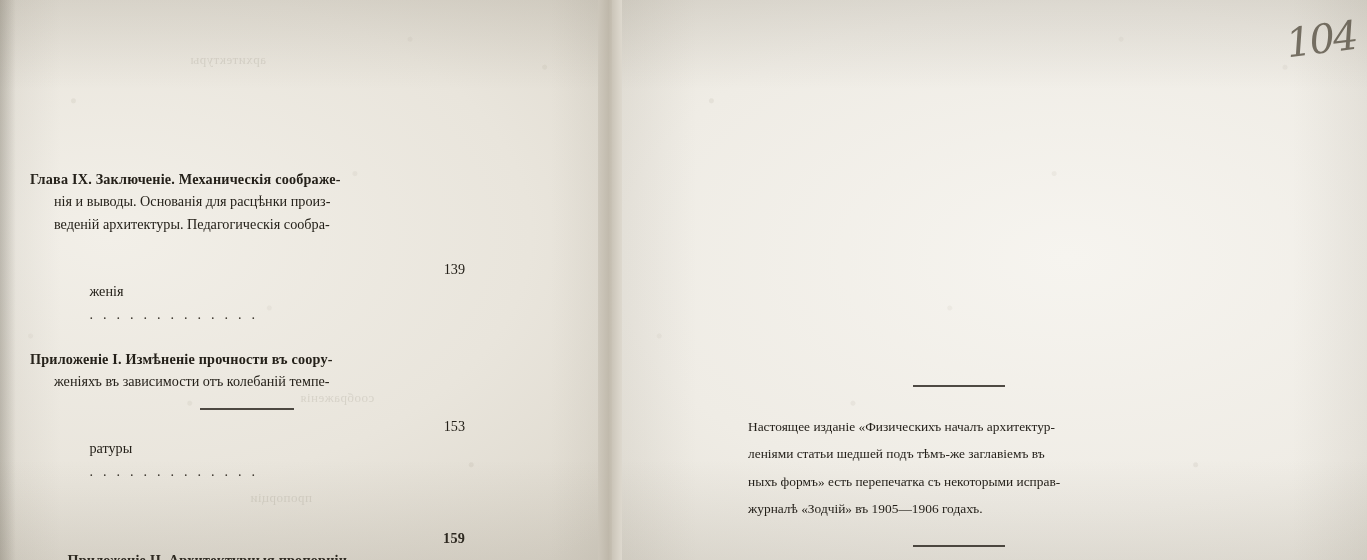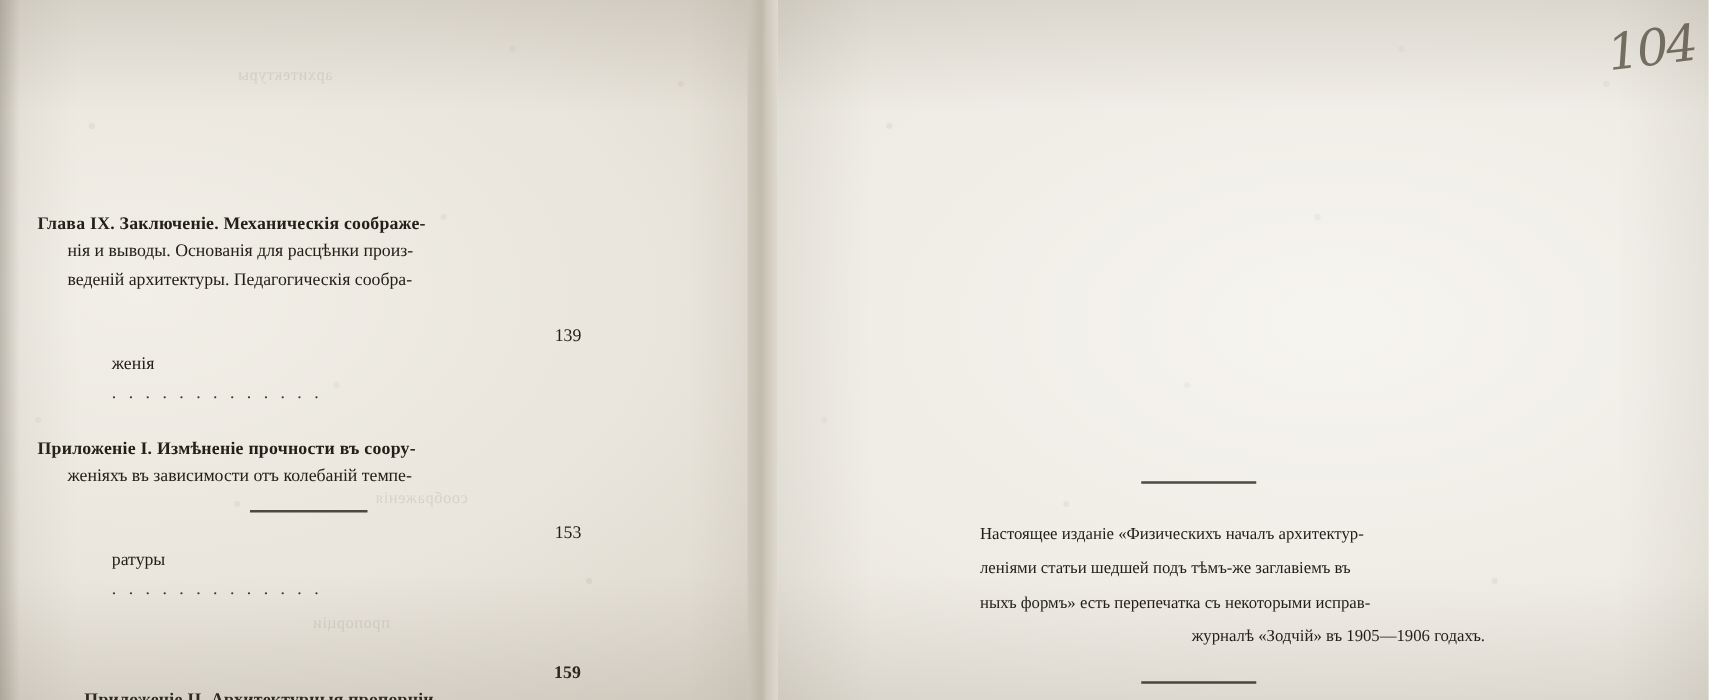--- a/index.html
+++ b/index.html
@@ -138,24 +138,23 @@
     top: 413px;
     width: 440px;
     color: #211d17;
     font-size: 13.4px;
     line-height: 2.05;
     text-align: justify;
   }
   .note .note-line {
     display: block;
     white-space: pre;
-    margin-left: 36px;
   }
   .note .note-line:last-child {
-    text-align: right;
+    text-align: left;
   }
 
   
   .folio {
     position: absolute;
     left: 1286px;
     top: 16px;
     font-family: "DejaVu Serif", serif;
     font-size: 40px;
     font-style: italic;

